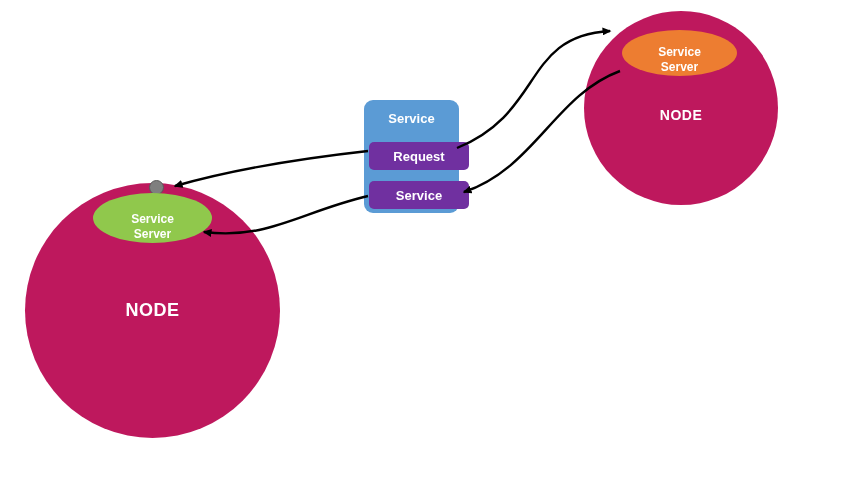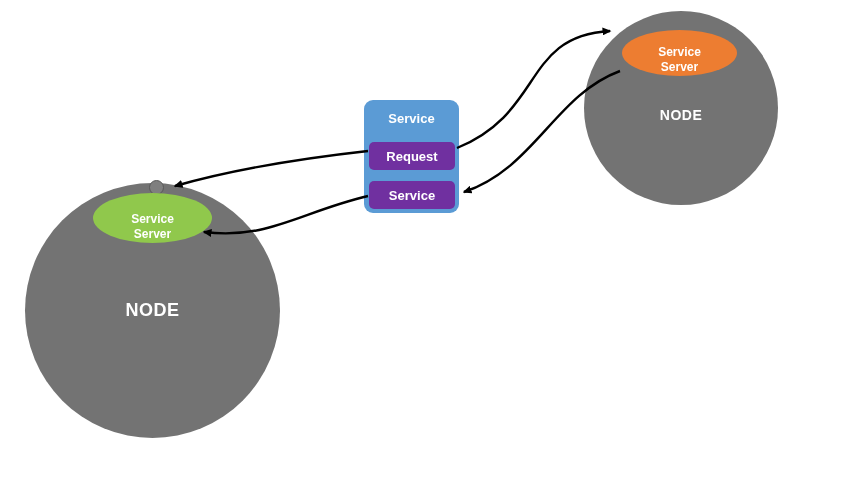--- a/index.html
+++ b/index.html
@@ -11,21 +11,21 @@
   .canvas {
     position: relative;
     width: 854px;
     height: 480px;
     background: #ffffff;
     overflow: hidden;
   }
   .node-circle {
     position: absolute;
     border-radius: 50%;
-    background: #737373;
+    background: #be185d;
     display: flex;
     align-items: center;
     justify-content: center;
   }
   .left-node {
     left: 25px;
     top: 183px;
     width: 255px;
     height: 255px;
   }
@@ -103,21 +103,21 @@
   }
   .service-title {
     color: #ffffff;
     font-weight: bold;
     font-size: 13px;
     margin-top: 11px;
   }
   .pill {
     position: absolute;
     left: 369px;
-    width: 86px;
+    width: 100px;
     height: 28px;
     background: #7030a0;
     border-radius: 5px;
     display: flex;
     align-items: center;
     justify-content: center;
     color: #ffffff;
     font-weight: bold;
     font-size: 13px;
   }

